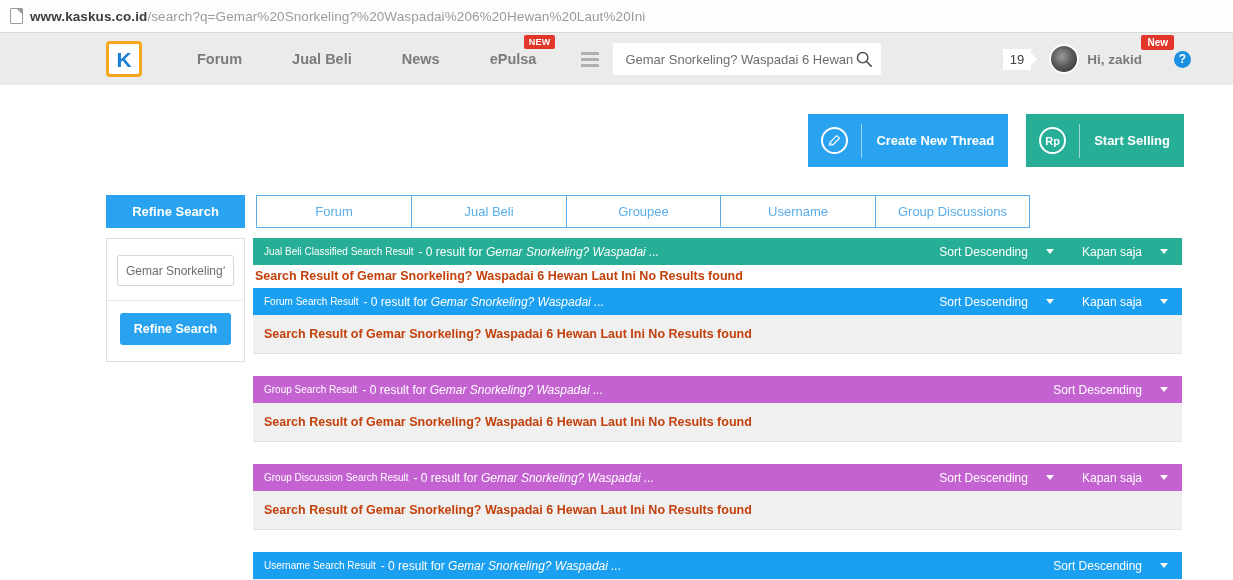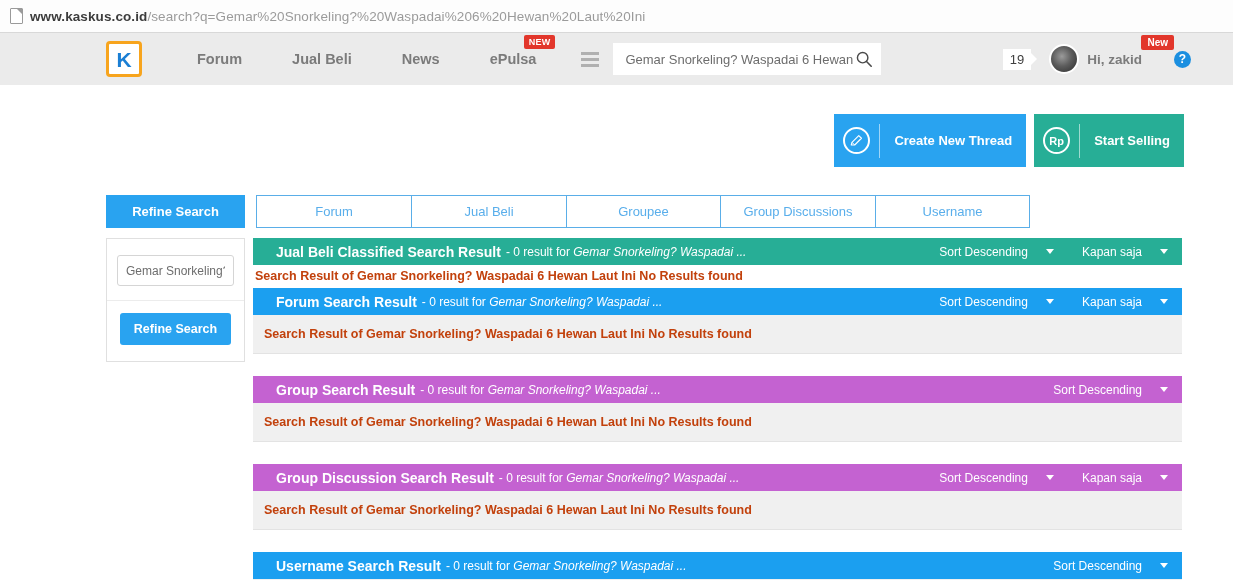--- a/index.html
+++ b/index.html
@@ -114,28 +114,28 @@
   .help-ico {
     width: 17px; height: 17px; border-radius: 50%;
     background: #1b8fe0; color: #fff; font-size: 12px; font-weight: 700;
     display: flex; align-items: center; justify-content: center;
     margin-left: 24px; cursor: pointer;
   }
 
   
   .actions {
     position: absolute; top: 114px; right: 49px;
-    display: flex; gap: 8px;
+    display: flex; gap: 18px;
   }
   .act-btn {
     height: 53px; display: flex; align-items: center;
     color: #fff; cursor: pointer;
   }
   .act-btn .ico-cell {
-    width: 46px; display: flex; align-items: center; justify-content: center;
+    width: 54px; display: flex; align-items: center; justify-content: center;
     border-right: 1px solid rgba(255,255,255,.55); height: 34px;
   }
   .act-btn .lbl {
     font-size: 13px; font-weight: 700; line-height: 15px;
     padding: 0 14px; text-align: left;
   }
   .circ {
     width: 27px; height: 27px; border-radius: 50%;
     border: 2px solid #fff; display: flex; align-items: center; justify-content: center;
     font-size: 11px; font-weight: 700;
@@ -178,21 +178,21 @@
     font-family: "Liberation Sans", sans-serif;
   }
 
   
   .results { position: absolute; top: 238px; left: 253px; width: 929px; }
   .block { margin-bottom: 0; }
   .blk-head {
     height: 27px; display: flex; align-items: center;
     padding: 0 0 0 11px; color: #fff;
   }
-  .blk-title { font-size: 14px; font-weight: 700; white-space: nowrap; margin-left: 12px; }
+  .blk-title { font-size: 10px; font-weight: 400; white-space: nowrap; }
   .blk-sub { font-size: 12px; margin-left: 5px; white-space: nowrap; }
   .blk-sub i { font-style: italic; }
   .blk-ctrls { margin-left: auto; display: flex; align-items: center; }
   .ctrl {
     font-size: 12px; color: #fff; display: flex; align-items: center;
     gap: 18px; padding: 0 14px; cursor: pointer; white-space: nowrap;
   }
   .caret {
     width: 0; height: 0;
     border-left: 4px solid transparent; border-right: 4px solid transparent;
@@ -297,24 +297,24 @@
     <div class="tab" style="width:155px">
       <span>Forum</span>
     </div>
     <div class="tab" style="width:155px">
       <span>Jual Beli</span>
     </div>
     <div class="tab" style="width:154px">
       <span>Groupee</span>
     </div>
     <div class="tab" style="width:155px">
+      <span>Username</span>
+    </div>
+    <div class="tab" style="width:155px">
       <span>Group Discussions</span>
-    </div>
-    <div class="tab" style="width:155px">
-      <span>Username</span>
     </div>
   </div>
 </div>
 
 <div class="sidebar">
   <div class="sb-field">
     <input type="text" value="Gemar Snorkeling? Waspadai 6 Hewan Laut Ini" placeholder="Keyword" style="">
   </div>
   <div class="sb-btn-wrap">
     <button class="sb-btn">Refine Search</button>

